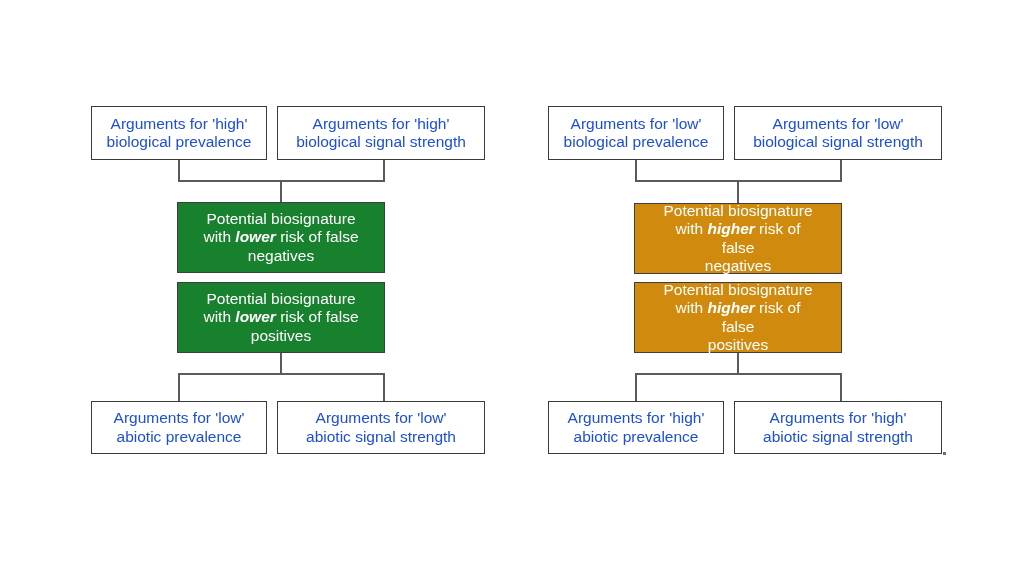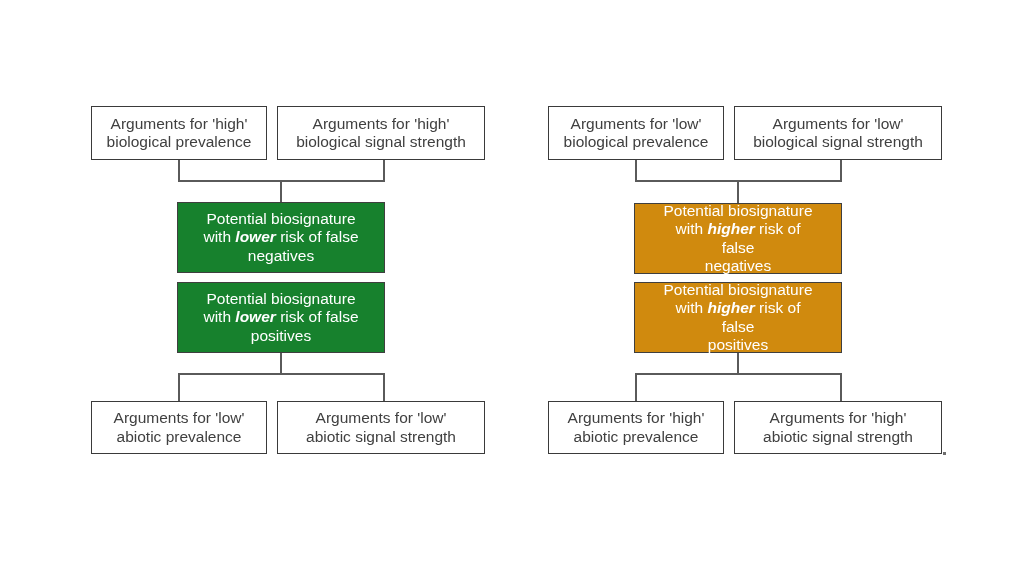--- a/index.html
+++ b/index.html
@@ -33,21 +33,21 @@
     justify-content: center;
     text-align: center;
     line-height: 1.18;
     z-index: 3;
   }
 
   .arg-box {
     background: #ffffff;
     border: 1.6px solid #3a3a3a;
     font-size: 15.5px;
-    color: #404040;
+    color: #1d4ed8;
     padding: 2px 6px;
   }
 
   .result-box {
     border: 1.6px solid #3f3f3f;
     color: #ffffff;
     font-size: 15.5px;
     padding: 2px 24px;
   }
   .result-box.green  { background: #17812d; }

